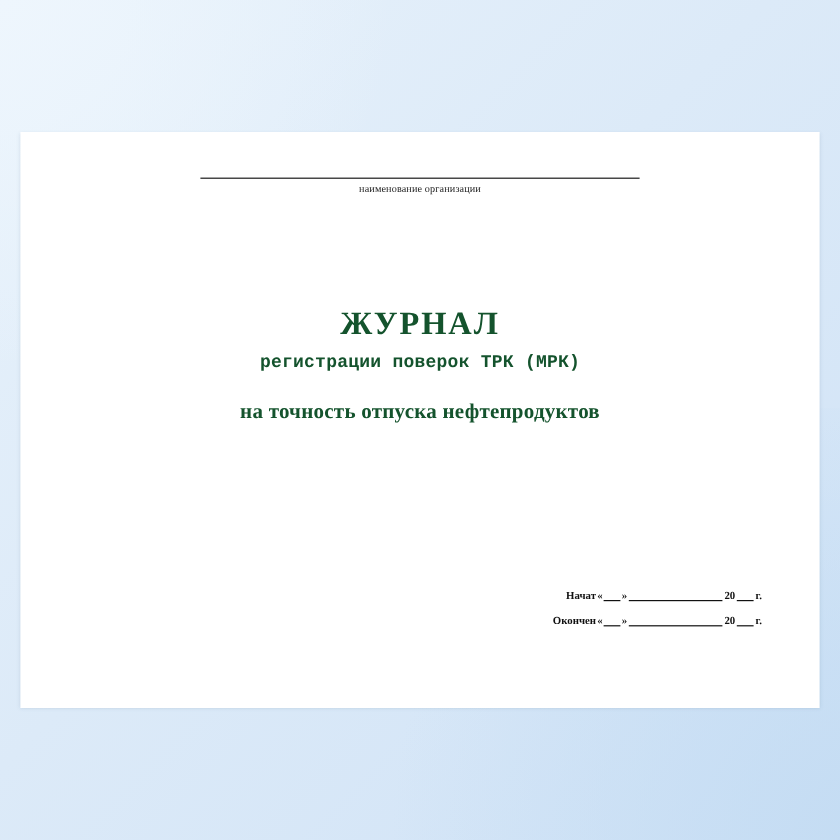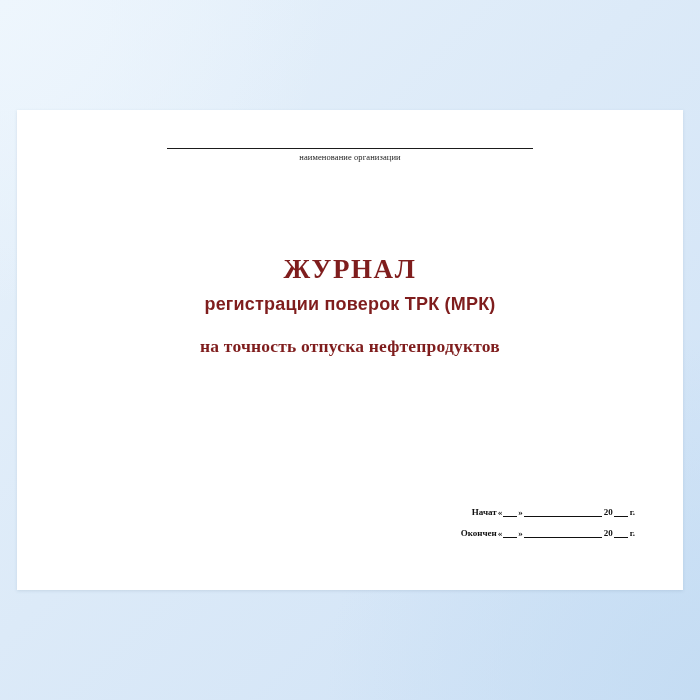--- a/index.html
+++ b/index.html
@@ -67,33 +67,33 @@
     letter-spacing: 0.1px;
   }
 
   
   .title-block {
     position: absolute;
     left: 0;
     right: 0;
     top: 145px;
     text-align: center;
-    color: #7f1d1d;
+    color: #14532d;
   }
   .title-main {
     font-family: "Liberation Serif", serif;
     font-weight: bold;
     font-size: 27px;
     letter-spacing: 1.6px;
     line-height: 1.1;
   }
   .title-sub1 {
-    font-family: Liberation Sans, sans-serif;
+    font-family: Liberation Mono, monospace;
     font-weight: bold;
-    font-size: 18px;
+    font-size: 15px;
     margin-top: 9px;
     letter-spacing: 0.2px;
   }
   .title-sub2 {
     font-family: "Liberation Serif", serif;
     font-weight: bold;
     font-size: 17.5px;
     margin-top: 21px;
     letter-spacing: 0.2px;
   }
@@ -110,21 +110,21 @@
     font-weight: bold;
     color: #101010;
   }
   .footer-row {
     display: flex;
     justify-content: flex-end;
     align-items: flex-start;
     white-space: nowrap;
     margin-bottom: 11px;
   }
-  .footer-row:last-child { margin-bottom: 0; }
+  .footer-row:last-child { margin-bottom: 16px; }
   .fr-label { padding-right: 1px; }
   .fr-q1 { }
   .fr-fill {
     display: inline-block;
     width: 34px;
     border-bottom: 1px solid #111;
     margin: 0 1px;
     height: 9px;
   }
   .fr-fill.long {

